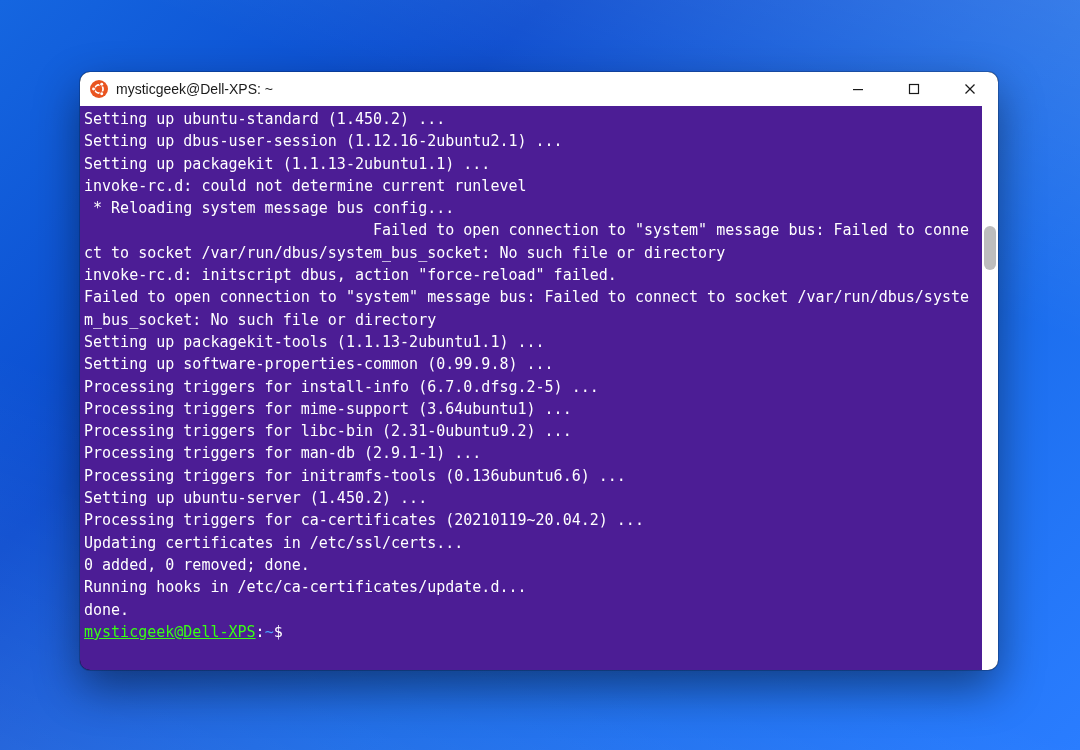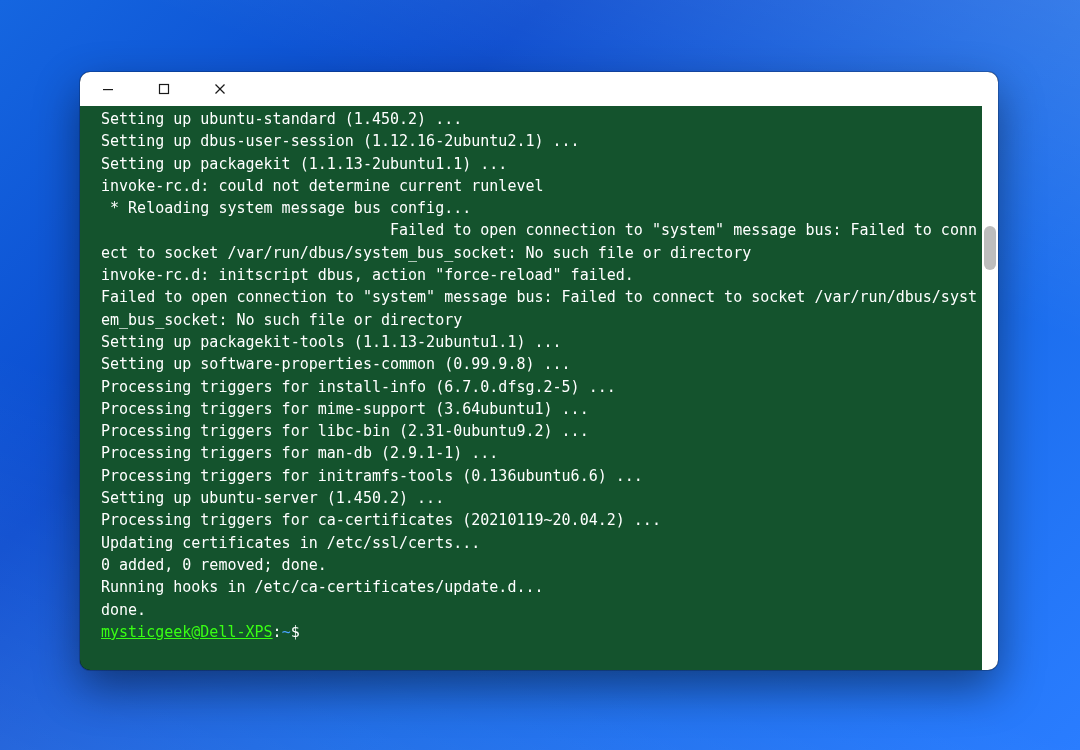--- a/index.html
+++ b/index.html
@@ -79,26 +79,26 @@
   }
   .win-btn svg { display:block; }
 
   .term-wrap{
     flex:1 1 auto;
     display:flex;
     min-height:0;
   }
   .terminal {
     flex:1 1 auto;
-    background: #14532d;
+    background: #4c1d95;
     color: #ffffff;
     font-family: Consolas, "DejaVu Sans Mono", Menlo, monospace;
     font-size: 15px;
     line-height: 22.3px;
-    padding: 2px 4px 10px 21px;
+    padding: 2px 4px 10px 4px;
     white-space: pre-wrap;
     word-break: break-all;
     overflow: hidden;
   }
   .scroll-gutter{
     width:16px;
     background:#fff;
     position:relative;
     flex:0 0 auto;
   }
@@ -116,20 +116,39 @@
   .prompt-path { color: #4aa3ff; }
   .prompt-dollar { color: #ffffff; }
 </style>
 </head>
 <body>
 
 <div class="desktop">
   <div class="window">
 
     <div class="titlebar">
+      <div class="title-left">
+        <span class="ubuntu-icon">
+          <svg viewBox="0 0 32 32" width="18" height="18">
+            <circle cx="16" cy="16" r="16" fill="#e95420"></circle>
+            <circle cx="16" cy="16" r="7.2" fill="none" stroke="#fff" stroke-width="3.1"></circle>
+            <g fill="#e95420">
+              <circle cx="6.3" cy="16" r="4.3"></circle>
+              <circle cx="20.85" cy="7.6" r="4.3"></circle>
+              <circle cx="20.85" cy="24.4" r="4.3"></circle>
+            </g>
+            <g fill="#fff">
+              <circle cx="6.3" cy="16" r="2.6"></circle>
+              <circle cx="20.85" cy="7.6" r="2.6"></circle>
+              <circle cx="20.85" cy="24.4" r="2.6"></circle>
+            </g>
+          </svg>
+        </span>
+        <span class="window-title">mysticgeek@Dell-XPS: ~</span>
+      </div>
       <div class="win-controls">
         <div class="win-btn">
           <svg width="12" height="12" viewBox="0 0 12 12">
             <rect x="1" y="6" width="10" height="1.2" fill="currentColor"></rect>
           </svg>
         </div>
         <div class="win-btn">
           <svg width="12" height="12" viewBox="0 0 12 12">
             <rect x="1.5" y="1.5" width="9" height="9" fill="none" stroke="currentColor" stroke-width="1.2"></rect>
           </svg>

